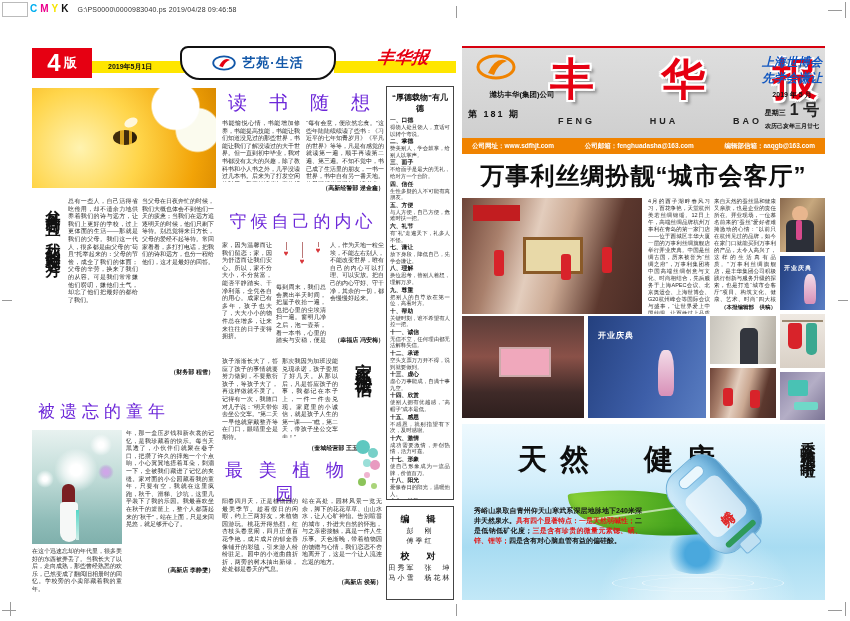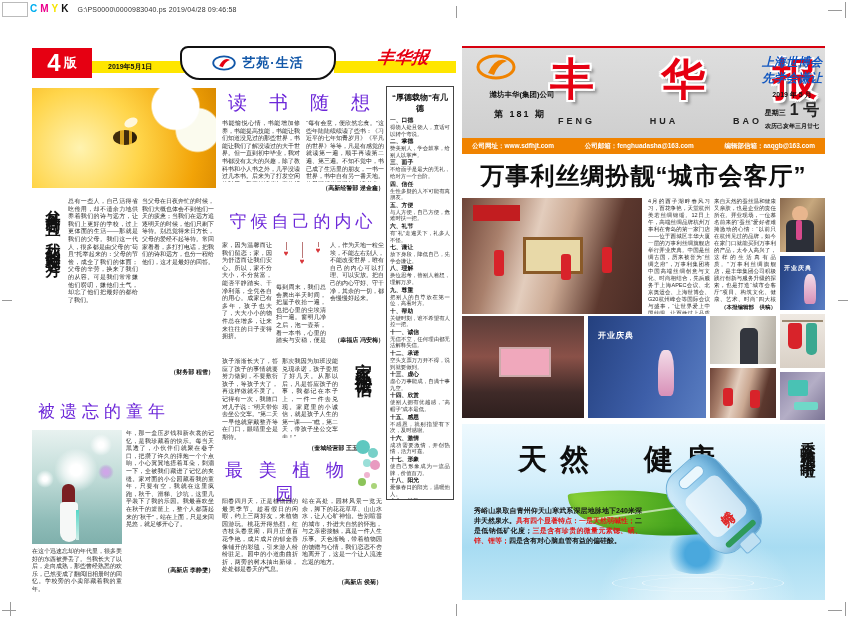--- a/index.html
+++ b/index.html
@@ -297,33 +297,41 @@
           <span class="houde-item-text">使自己形象成为一流品牌，价值百万。</span>
 
           <span class="houde-item-no">十八、阳光</span>
           <span class="houde-item-text">爱像春日的阳光，温暖他人。</span>
 
           <span class="houde-item-no">十九、笑脸</span>
 
         </div>
     </div>
 
+    <div class="abs editors-box">
+      <div class="lbl">编　辑</div>
+      <div class="nm">彭　刚</div>
+      <div class="nm">傅季红</div>
+      <div class="lbl" style="margin-top:4px;">校　对</div>
+      <div class="nm">田秀军　张　坤</div>
+      <div class="nm">马小雪　杨花林</div>
+    </div>
   </div>
 
   <div class="page" style="left:462px;top:46px;width:363px;height:554px;">
 
     <div class="abs redline"></div>
     <div class="abs mast-bg"></div>
 
     <svg class="abs" style="left:14px;top:8px;" width="40" height="26" viewBox="0 0 40 26">
       <ellipse cx="20" cy="13" rx="18" ry="11" fill="none" stroke="#f08300" stroke-width="3"></ellipse>
       <path d="M12 19 Q20 2 31 7 Q22 10 18 21 Z" fill="#f08300"></path>
     </svg>
     <div class="abs mast-small" style="left:2px;top:44px;width:116px;text-align:center;font-size:7.5px;">潍坊丰华(集团)公司</div>
-    <div class="abs mast-small" style="left:0;top:62px;width:116px;text-align:center;font-size:9px;letter-spacing:2px;">第 181 期</div>
+    <div class="abs mast-small" style="left:6px;top:62px;width:116px;font-size:9px;letter-spacing:2px;">第 181 期</div>
 
     <div class="abs mast-title" style="left:88px;top:4px;">丰 华 报</div>
     <div class="abs pinyin-row" style="left:96px;top:70px;width:204px;">
       <span>FENG</span>
       <span>HUA</span>
       <span>BAO</span>
     </div>
 
     <div class="abs slogan" style="left:300px;top:8px;width:60px;">
       <div>上海世博会</div>

